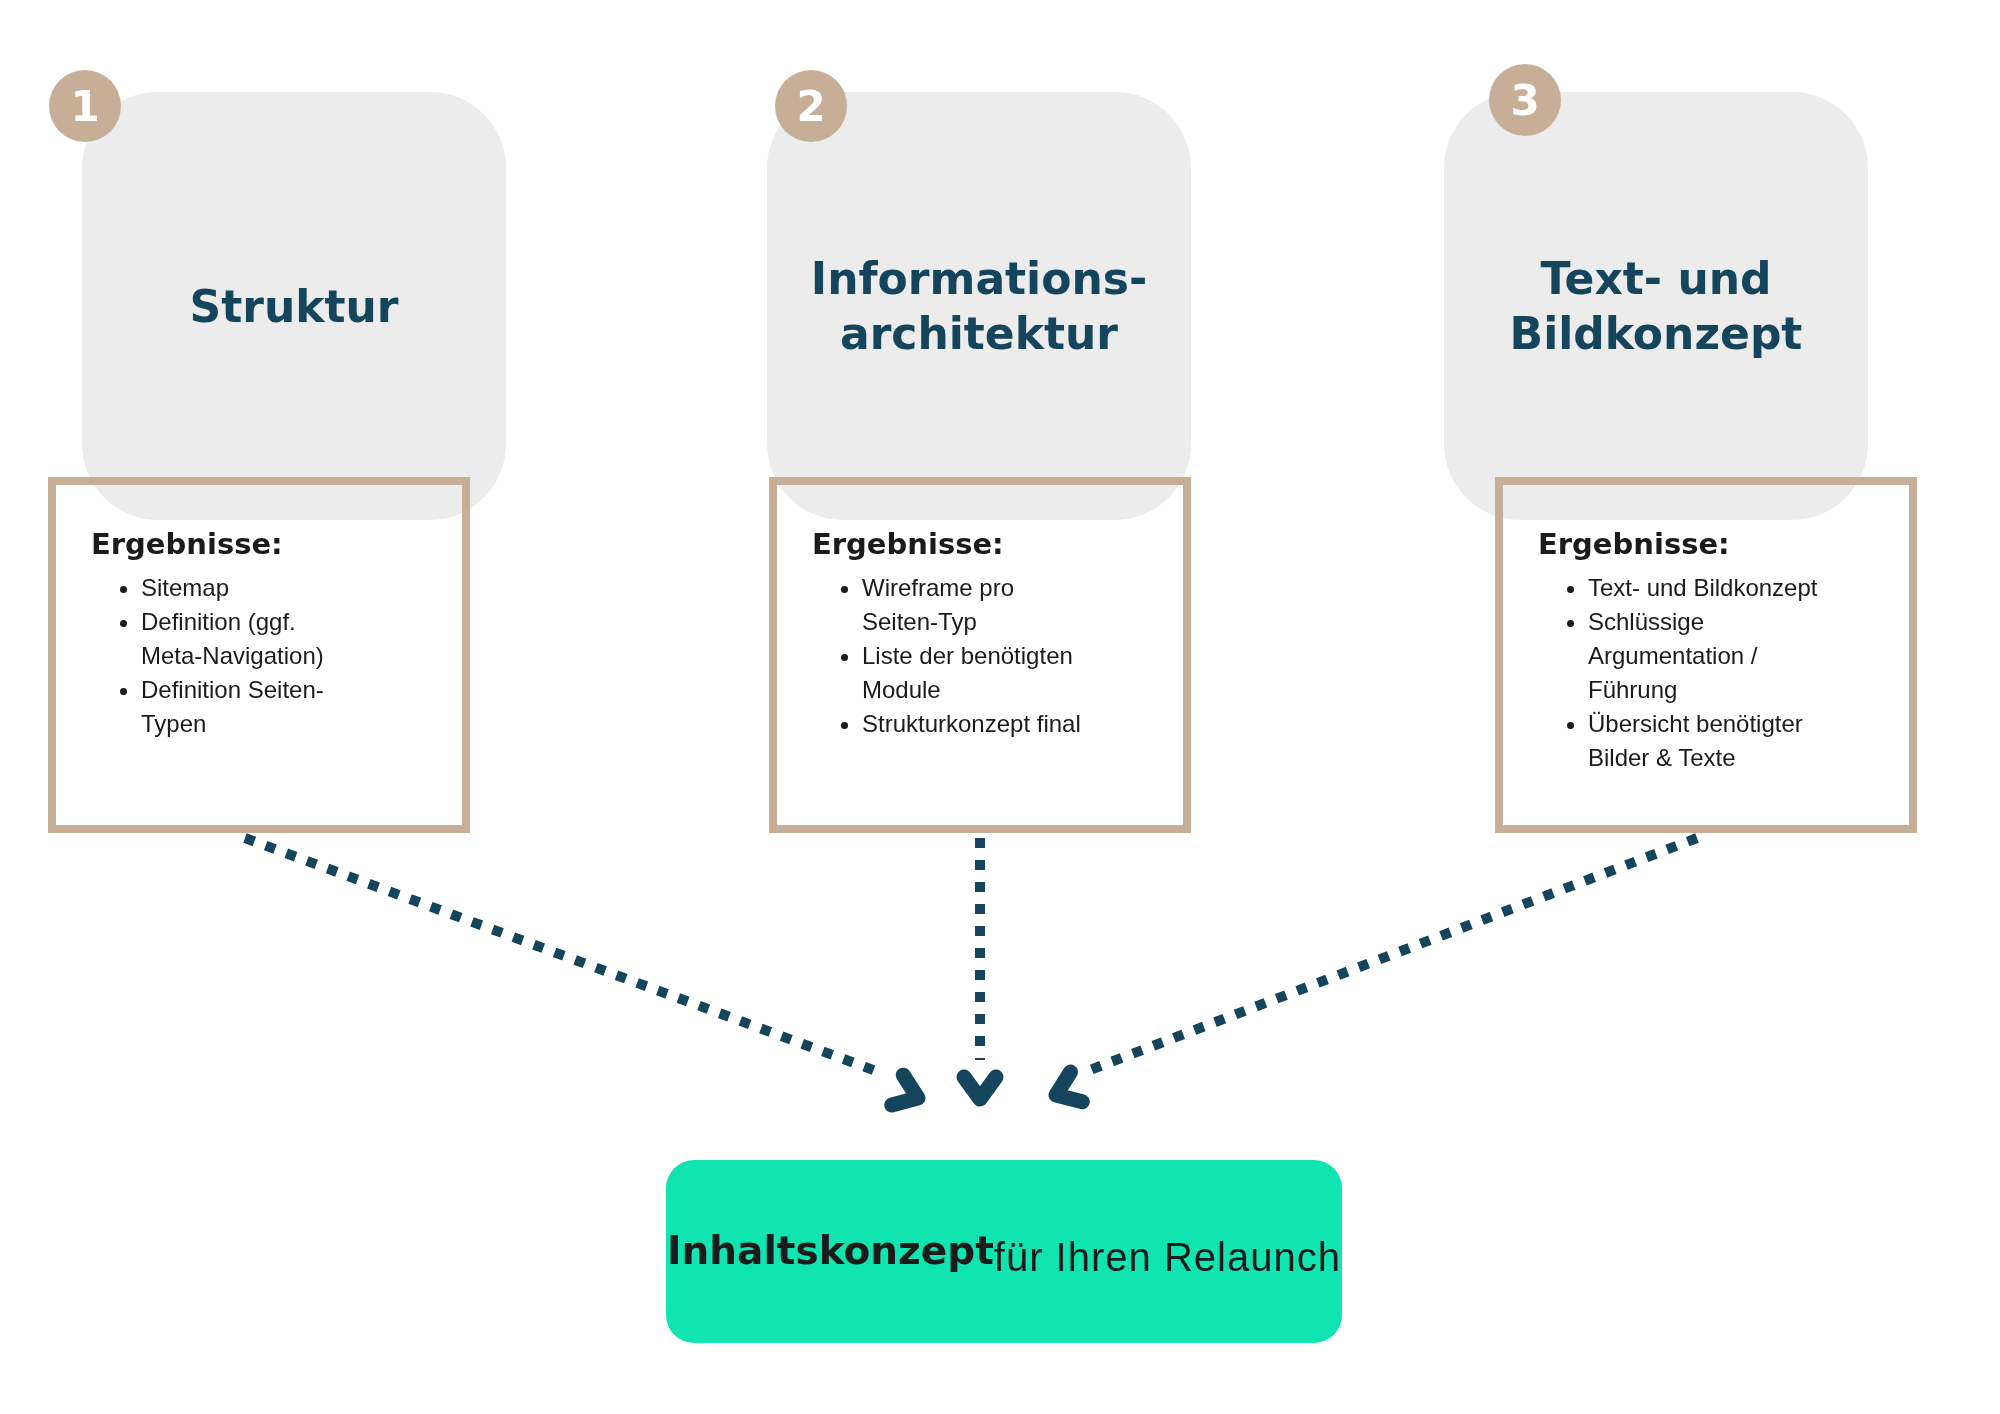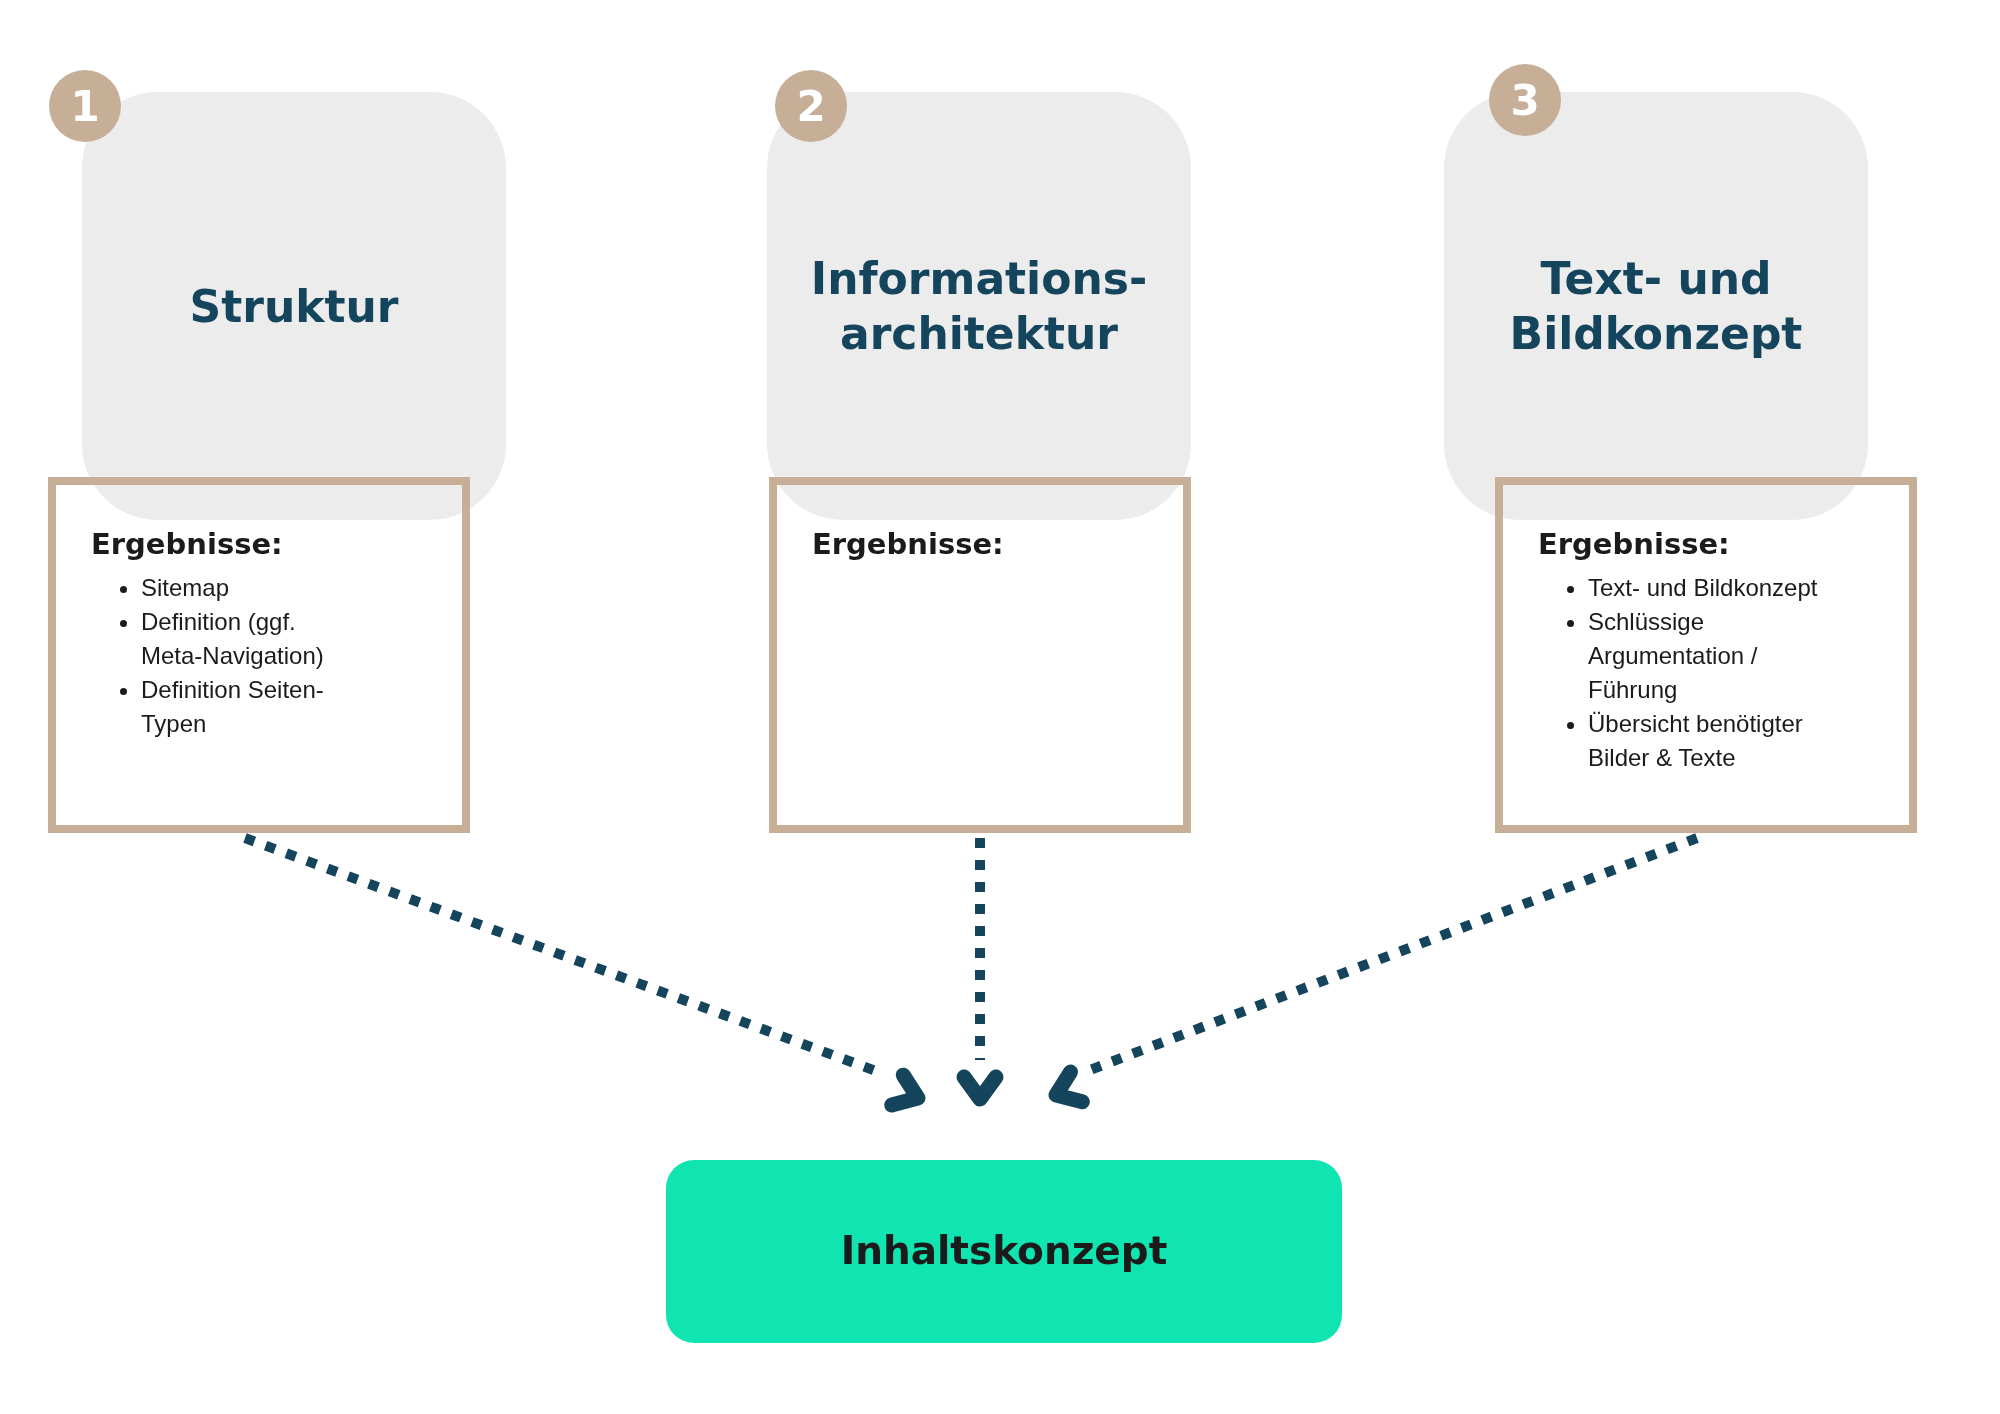--- a/index.html
+++ b/index.html
@@ -115,20 +115,27 @@
   <section class="step step2">
     <div class="panel">
       <h2 class="title">Informations-
 architektur</h2>
     </div>
     <div class="badge">
       <span>2</span>
     </div>
     <div class="results">
       <h3>Ergebnisse:</h3>
+      <ul>
+          <li>Wireframe pro
+Seiten-Typ</li>
+          <li>Liste der benötigten
+Module</li>
+          <li>Strukturkonzept final</li>
+        </ul>
     </div>
   </section>
 
   <section class="step step3">
     <div class="panel">
       <h2 class="title">Text- und
 Bildkonzept</h2>
     </div>
     <div class="badge">
       <span>3</span>
@@ -156,15 +163,16 @@
       <path class="arrow-head" d="M-16,-22 L0,0 L16,-22" transform="translate(980,1099)"></path>
     </g>
     <g>
       <path class="arrow-line" d="M1697,838 L1090,1070"></path>
       <path class="arrow-head" d="M-16,-22 L0,0 L16,-22" transform="translate(1056,1095) rotate(68.3)"></path>
     </g>
   </svg>
 
   <div class="result-box">
     <div class="result-title">Inhaltskonzept</div>
+    <div class="result-subtitle">für Ihren Relaunch</div>
   </div>
 
 </div>
 
 </body></html>

